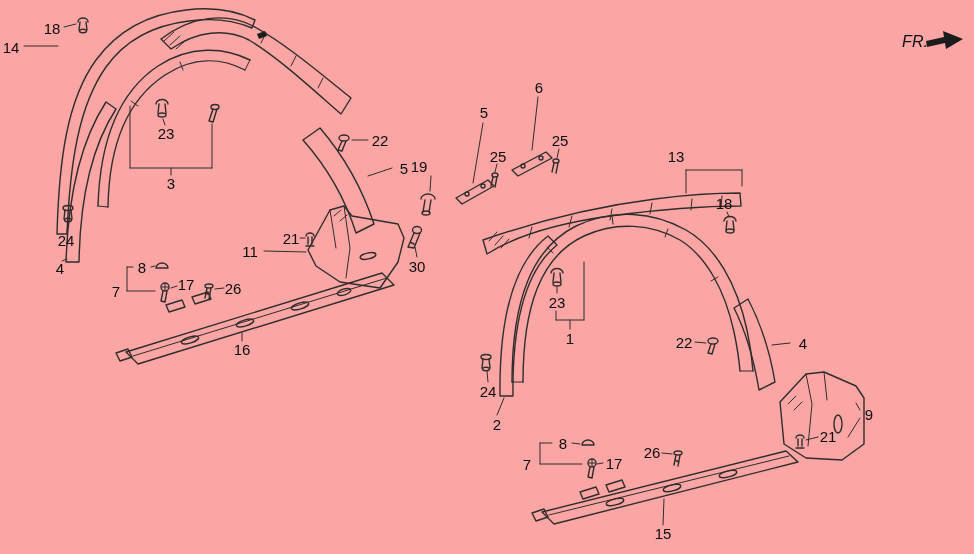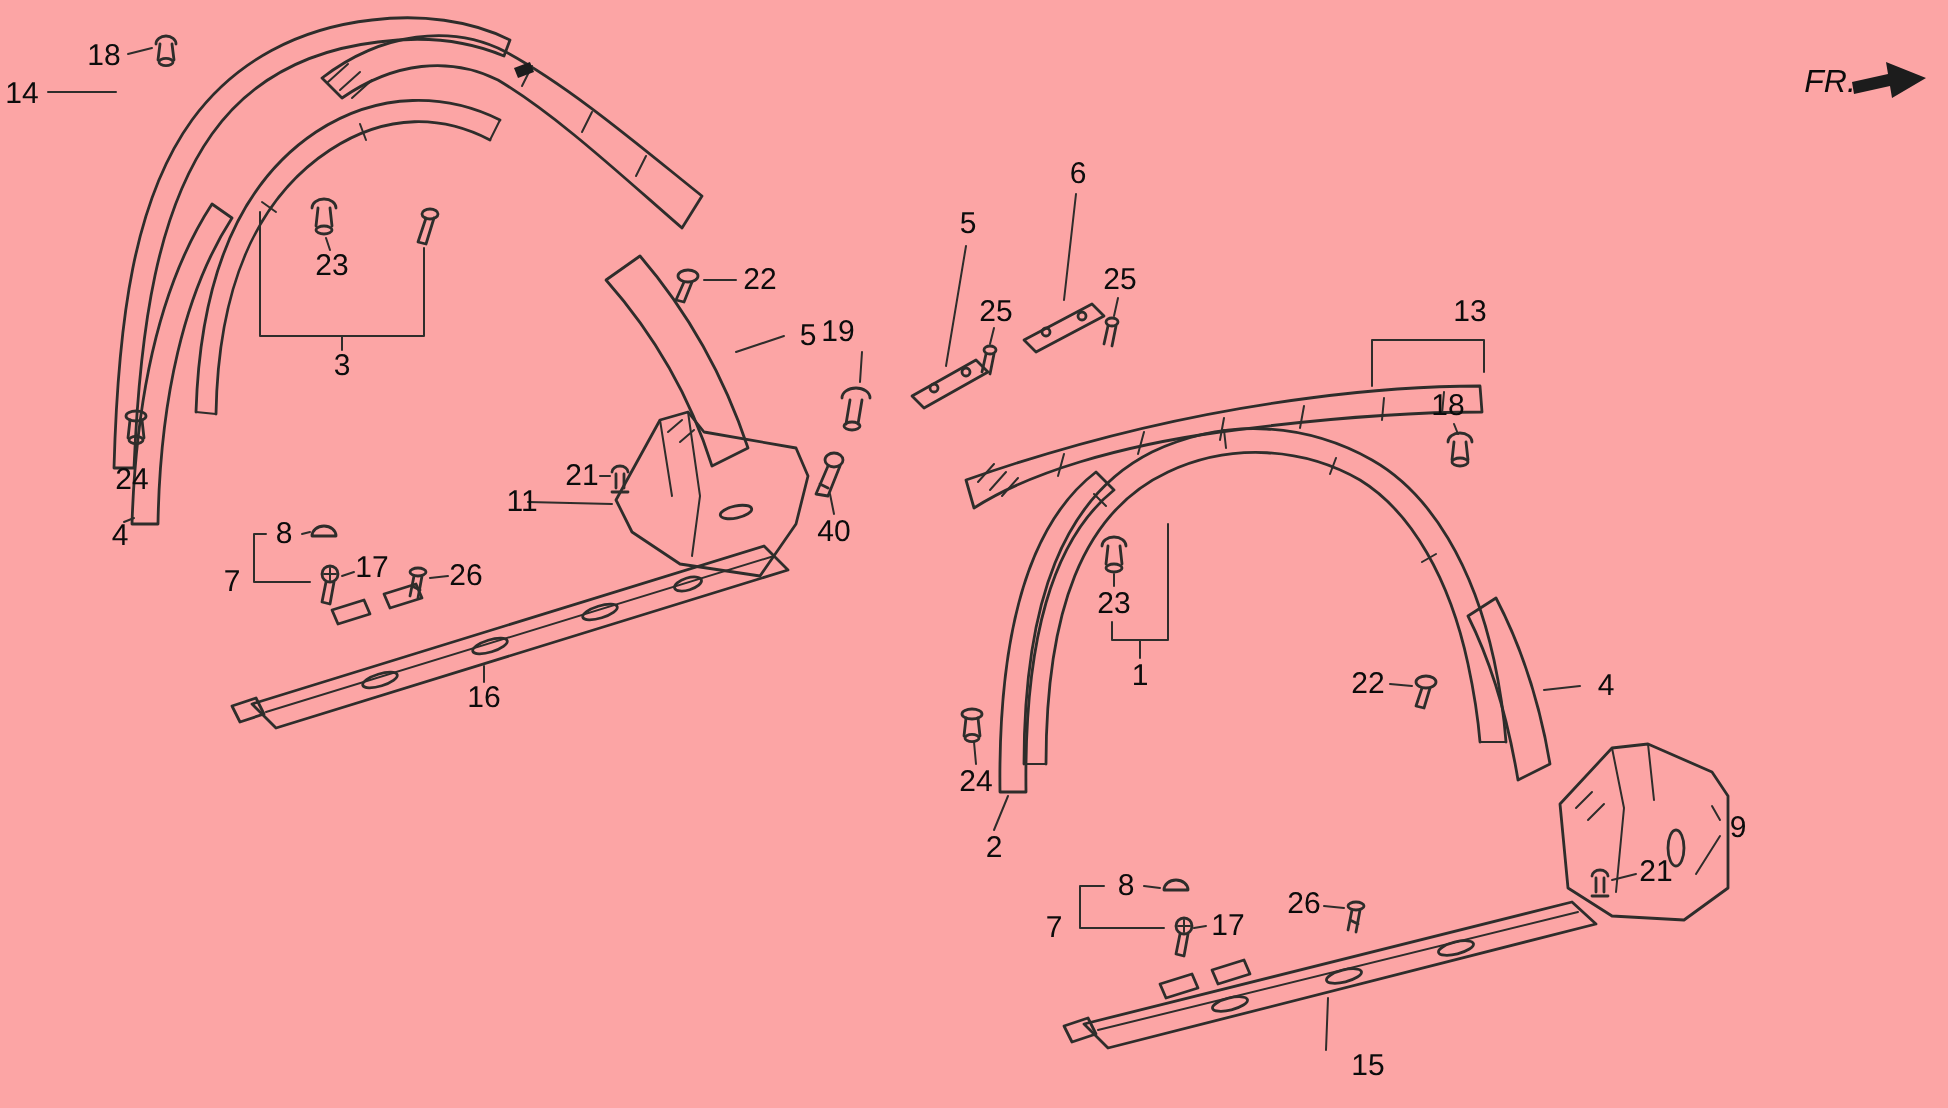--- a/index.html
+++ b/index.html
@@ -270,42 +270,42 @@
       <div class="callout" style="left: 11px; top: 47px;">14</div>
       <div class="callout" style="left: 166px; top: 133px;">23</div>
       <div class="callout" style="left: 171px; top: 183px;">3</div>
       <div class="callout" style="left: 380px; top: 140px;">22</div>
       <div class="callout" style="left: 404px; top: 168px;">5</div>
       <div class="callout" style="left: 419px; top: 166px;">19</div>
       <div class="callout" style="left: 484px; top: 112px;">5</div>
       <div class="callout" style="left: 498px; top: 156px;">25</div>
       <div class="callout" style="left: 539px; top: 87px;">6</div>
       <div class="callout" style="left: 560px; top: 140px;">25</div>
-      <div class="callout" style="left: 735px; top: 156px;">13</div>
+      <div class="callout" style="left: 676px; top: 156px;">13</div>
       <div class="callout" style="left: 724px; top: 203px;">18</div>
       <div class="callout" style="left: 66px; top: 240px;">24</div>
       <div class="callout" style="left: 60px; top: 268px;">4</div>
       <div class="callout" style="left: 291px; top: 238px;">21</div>
-      <div class="callout" style="left: 261px; top: 251px;">11</div>
-      <div class="callout" style="left: 417px; top: 266px;">40</div>
+      <div class="callout" style="left: 250px; top: 251px;">11</div>
+      <div class="callout" style="left: 417px; top: 266px;">30</div>
       <div class="callout" style="left: 142px; top: 267px;">8</div>
       <div class="callout" style="left: 116px; top: 291px;">7</div>
       <div class="callout" style="left: 186px; top: 284px;">17</div>
       <div class="callout" style="left: 233px; top: 288px;">26</div>
       <div class="callout" style="left: 242px; top: 349px;">16</div>
       <div class="callout" style="left: 557px; top: 302px;">23</div>
       <div class="callout" style="left: 570px; top: 338px;">1</div>
       <div class="callout" style="left: 684px; top: 342px;">22</div>
       <div class="callout" style="left: 803px; top: 343px;">4</div>
       <div class="callout" style="left: 488px; top: 391px;">24</div>
       <div class="callout" style="left: 497px; top: 424px;">2</div>
       <div class="callout" style="left: 869px; top: 414px;">9</div>
       <div class="callout" style="left: 828px; top: 436px;">21</div>
       <div class="callout" style="left: 563px; top: 443px;">8</div>
       <div class="callout" style="left: 527px; top: 464px;">7</div>
       <div class="callout" style="left: 614px; top: 463px;">17</div>
       <div class="callout" style="left: 652px; top: 452px;">26</div>
-      <div class="callout" style="left: 663px; top: 533px; margin-left: 21px;">15</div>
+      <div class="callout" style="left: 663px; top: 533px;">15</div>
     </div>
 
   <div class="fr" style="left:915px;top:42px;">FR.</div>
 
 </div>
 
 </body></html>

